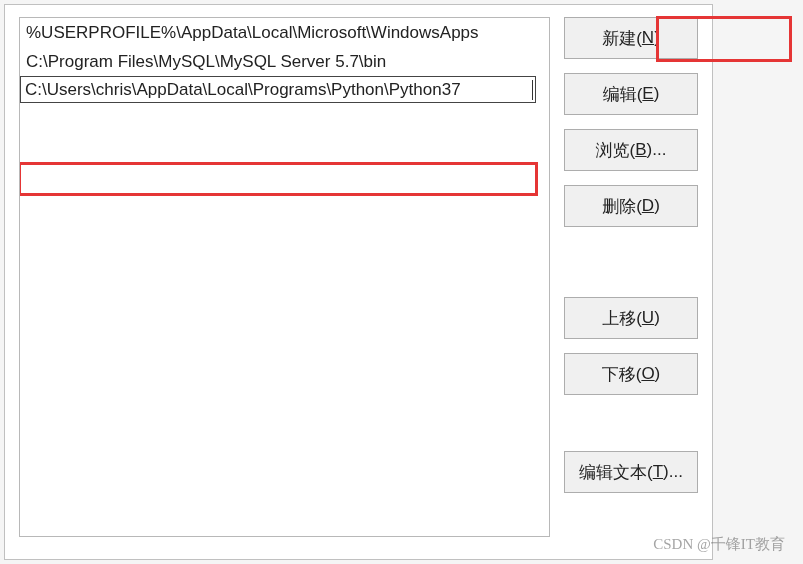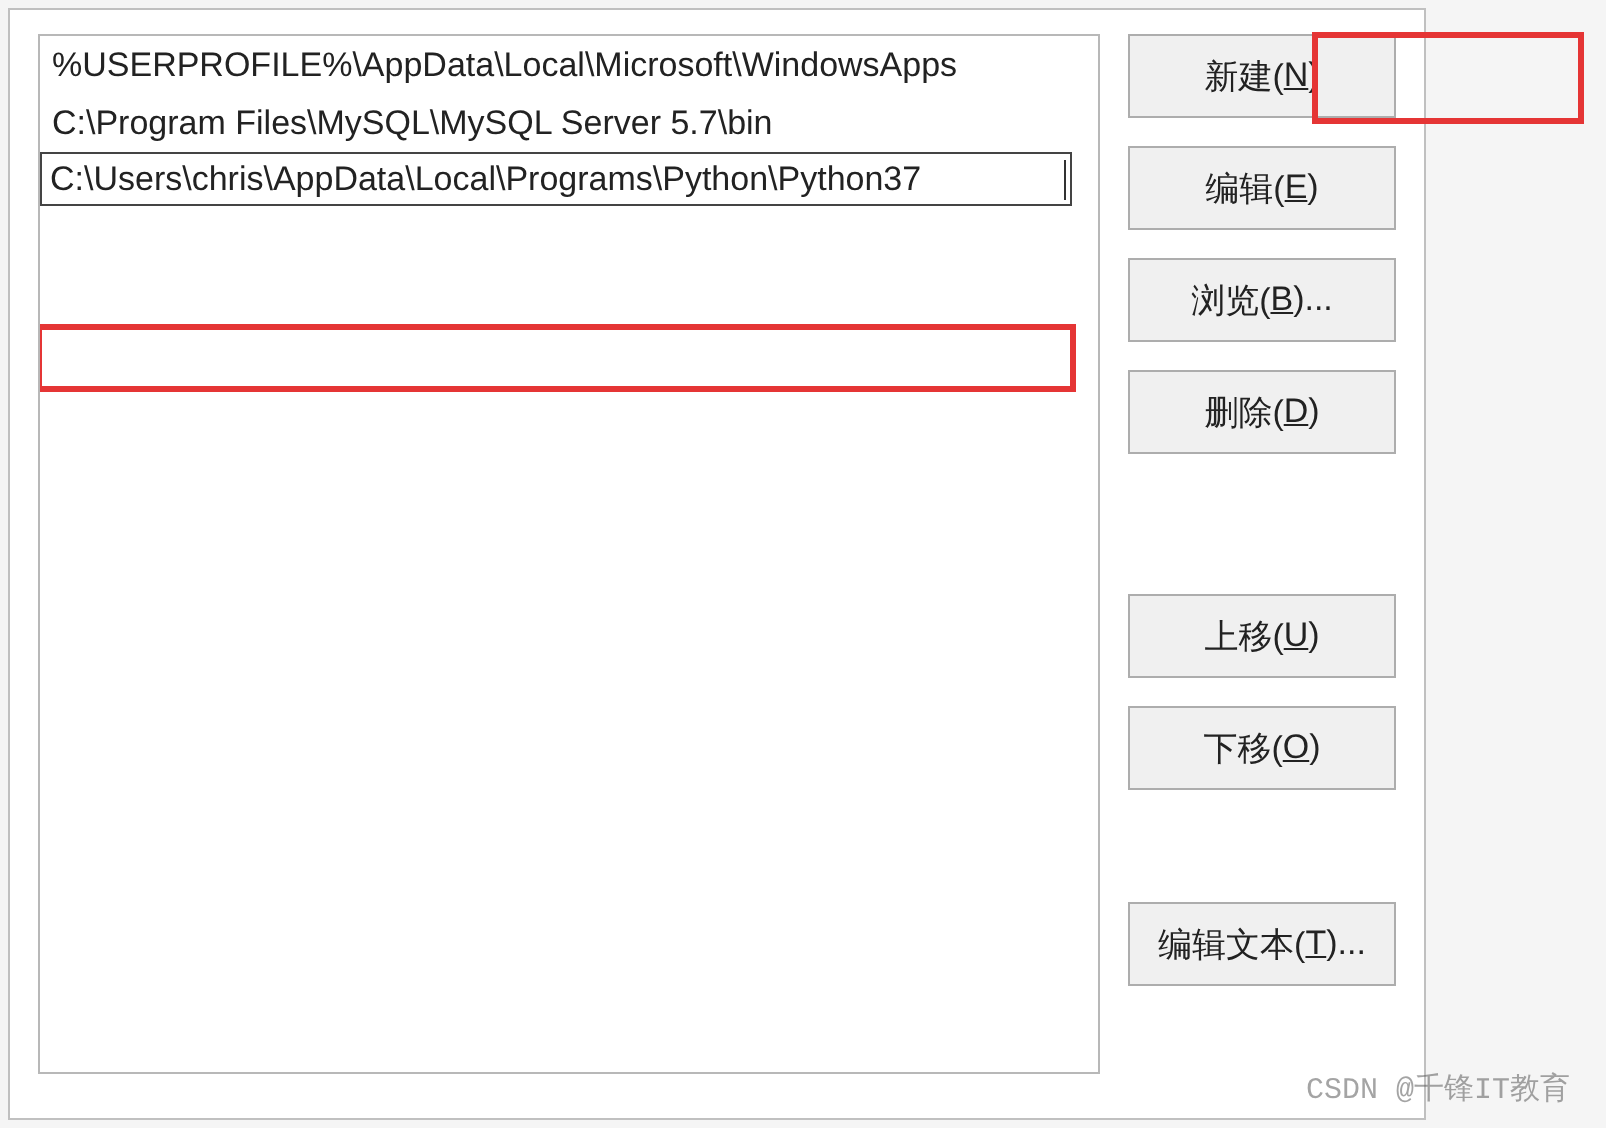--- a/index.html
+++ b/index.html
@@ -112,21 +112,21 @@
     }
     .spacer-md {
       height: 42px;
     }
     .watermark {
       position: absolute;
       right: 18px;
       bottom: 10px;
       font-size: 15px;
       color: rgba(90,90,90,0.55);
-      font-family: Liberation Mono, monospace;
+      font-family: Liberation Serif, serif;
       z-index: 20;
       margin-top: 10px;
     }
   </style>
 </head>
 <body>
 
 <div class="dialog">
 
   <div class="list-container">

